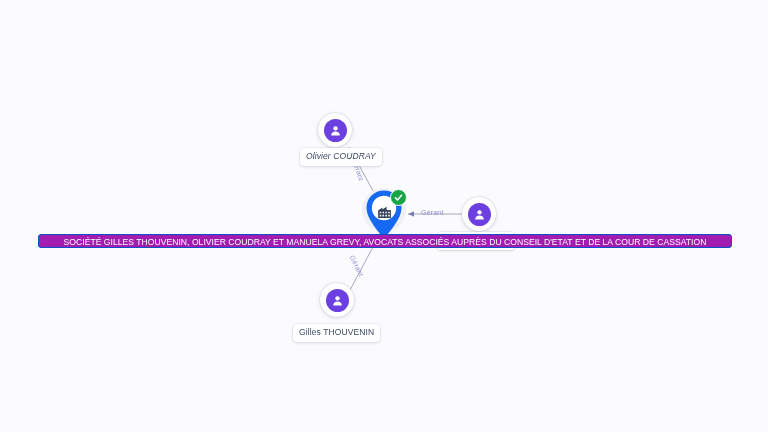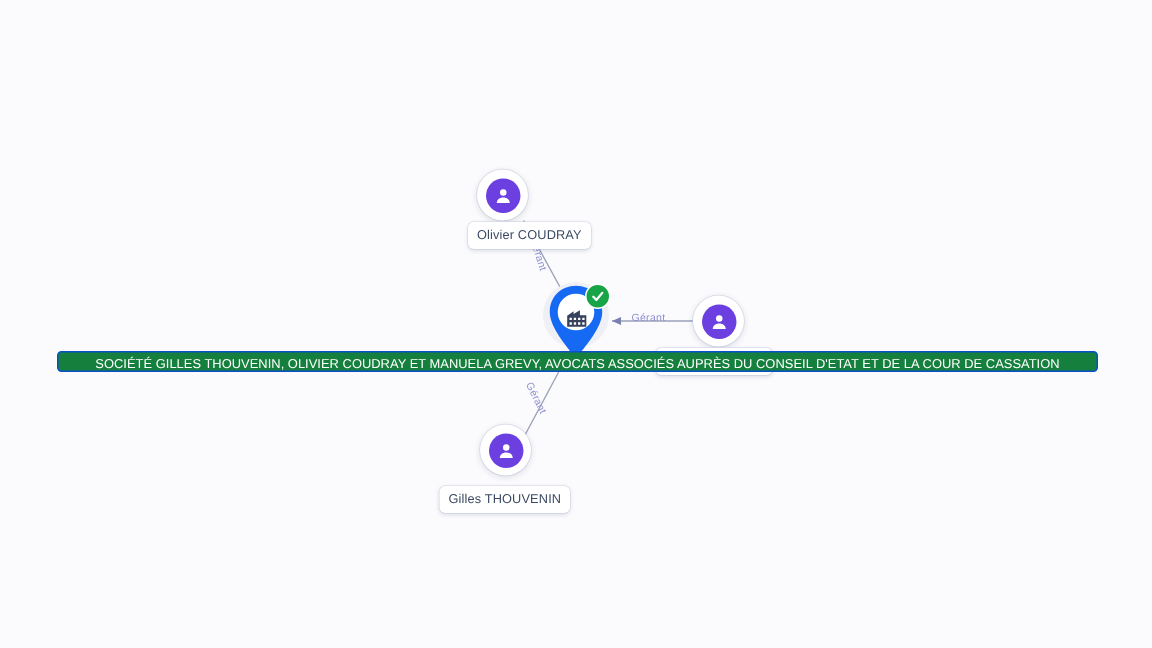--- a/index.html
+++ b/index.html
@@ -119,21 +119,21 @@
     z-index: 3;
   }
 
   
   .company-banner {
     position: absolute;
     left: 38px;
     top: 234px;
     width: 694px;
     height: 14px;
-    background: #15803d;
+    background: #a21caf;
     border: 1px solid #0b4fca;
     border-radius: 3px;
     color: #ffffff;
     font-size: 8.6px;
     line-height: 14px;
     text-align: center;
     letter-spacing: 0.02px;
     white-space: nowrap;
     overflow: hidden;
     z-index: 12;
@@ -188,21 +188,21 @@
   <div class="edge-label rot-bottom">Gérant</div>
 
   <div class="person-node" style="left:318px; top:113px;">
     <div class="person-disc">
       <svg width="13" height="13" viewBox="0 0 24 24" fill="#ffffff">
         <circle cx="12" cy="8" r="4"></circle>
         <path d="M4 21c0-4.4 3.6-7 8-7s8 2.6 8 7z"></path>
       </svg>
     </div>
   </div>
-  <div class="node-label" style="left:312px; top:148px;">Olivier COUDRAY</div>
+  <div class="node-label" style="left:300px; top:148px;font-style:italic;">Olivier COUDRAY</div>
 
   <div class="person-node" style="left:462px; top:197px;">
     <div class="person-disc">
       <svg width="13" height="13" viewBox="0 0 24 24" fill="#ffffff">
         <circle cx="12" cy="8" r="4"></circle>
         <path d="M4 21c0-4.4 3.6-7 8-7s8 2.6 8 7z"></path>
       </svg>
     </div>
   </div>
   <div class="node-label" style="left:437px; top:232px;">Manuela GREVY</div>

